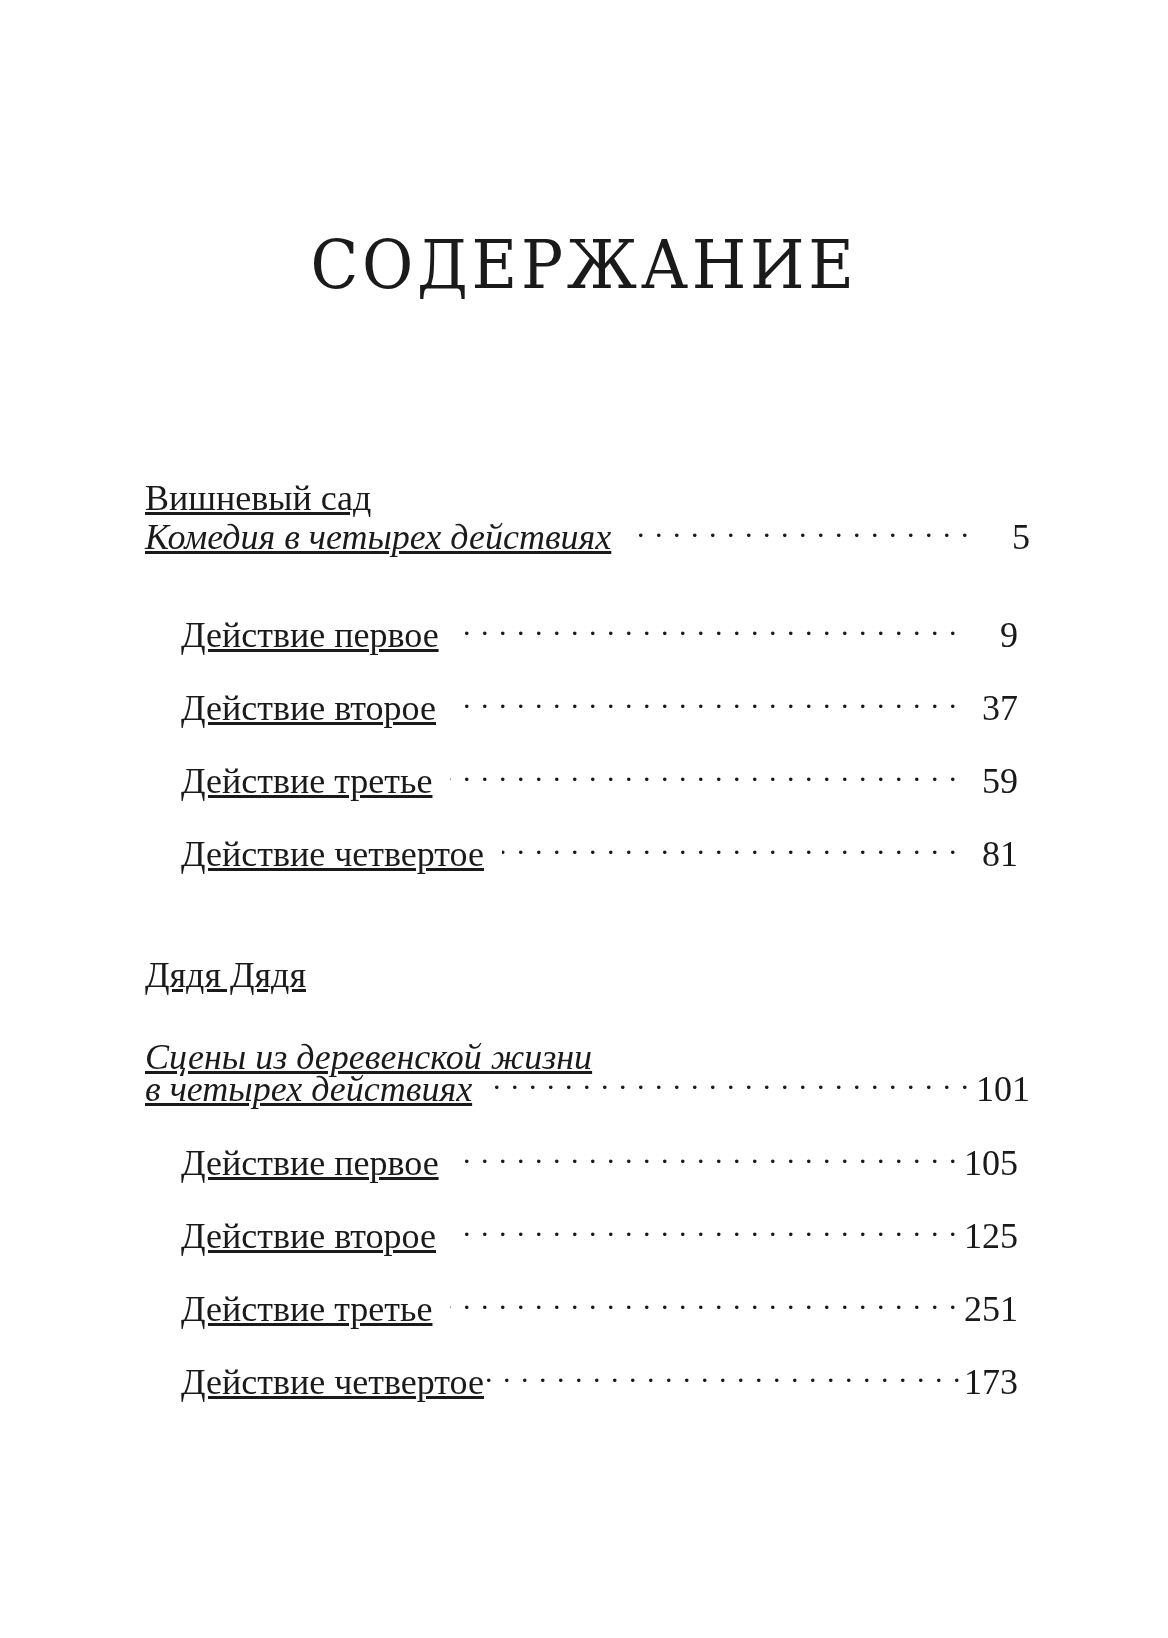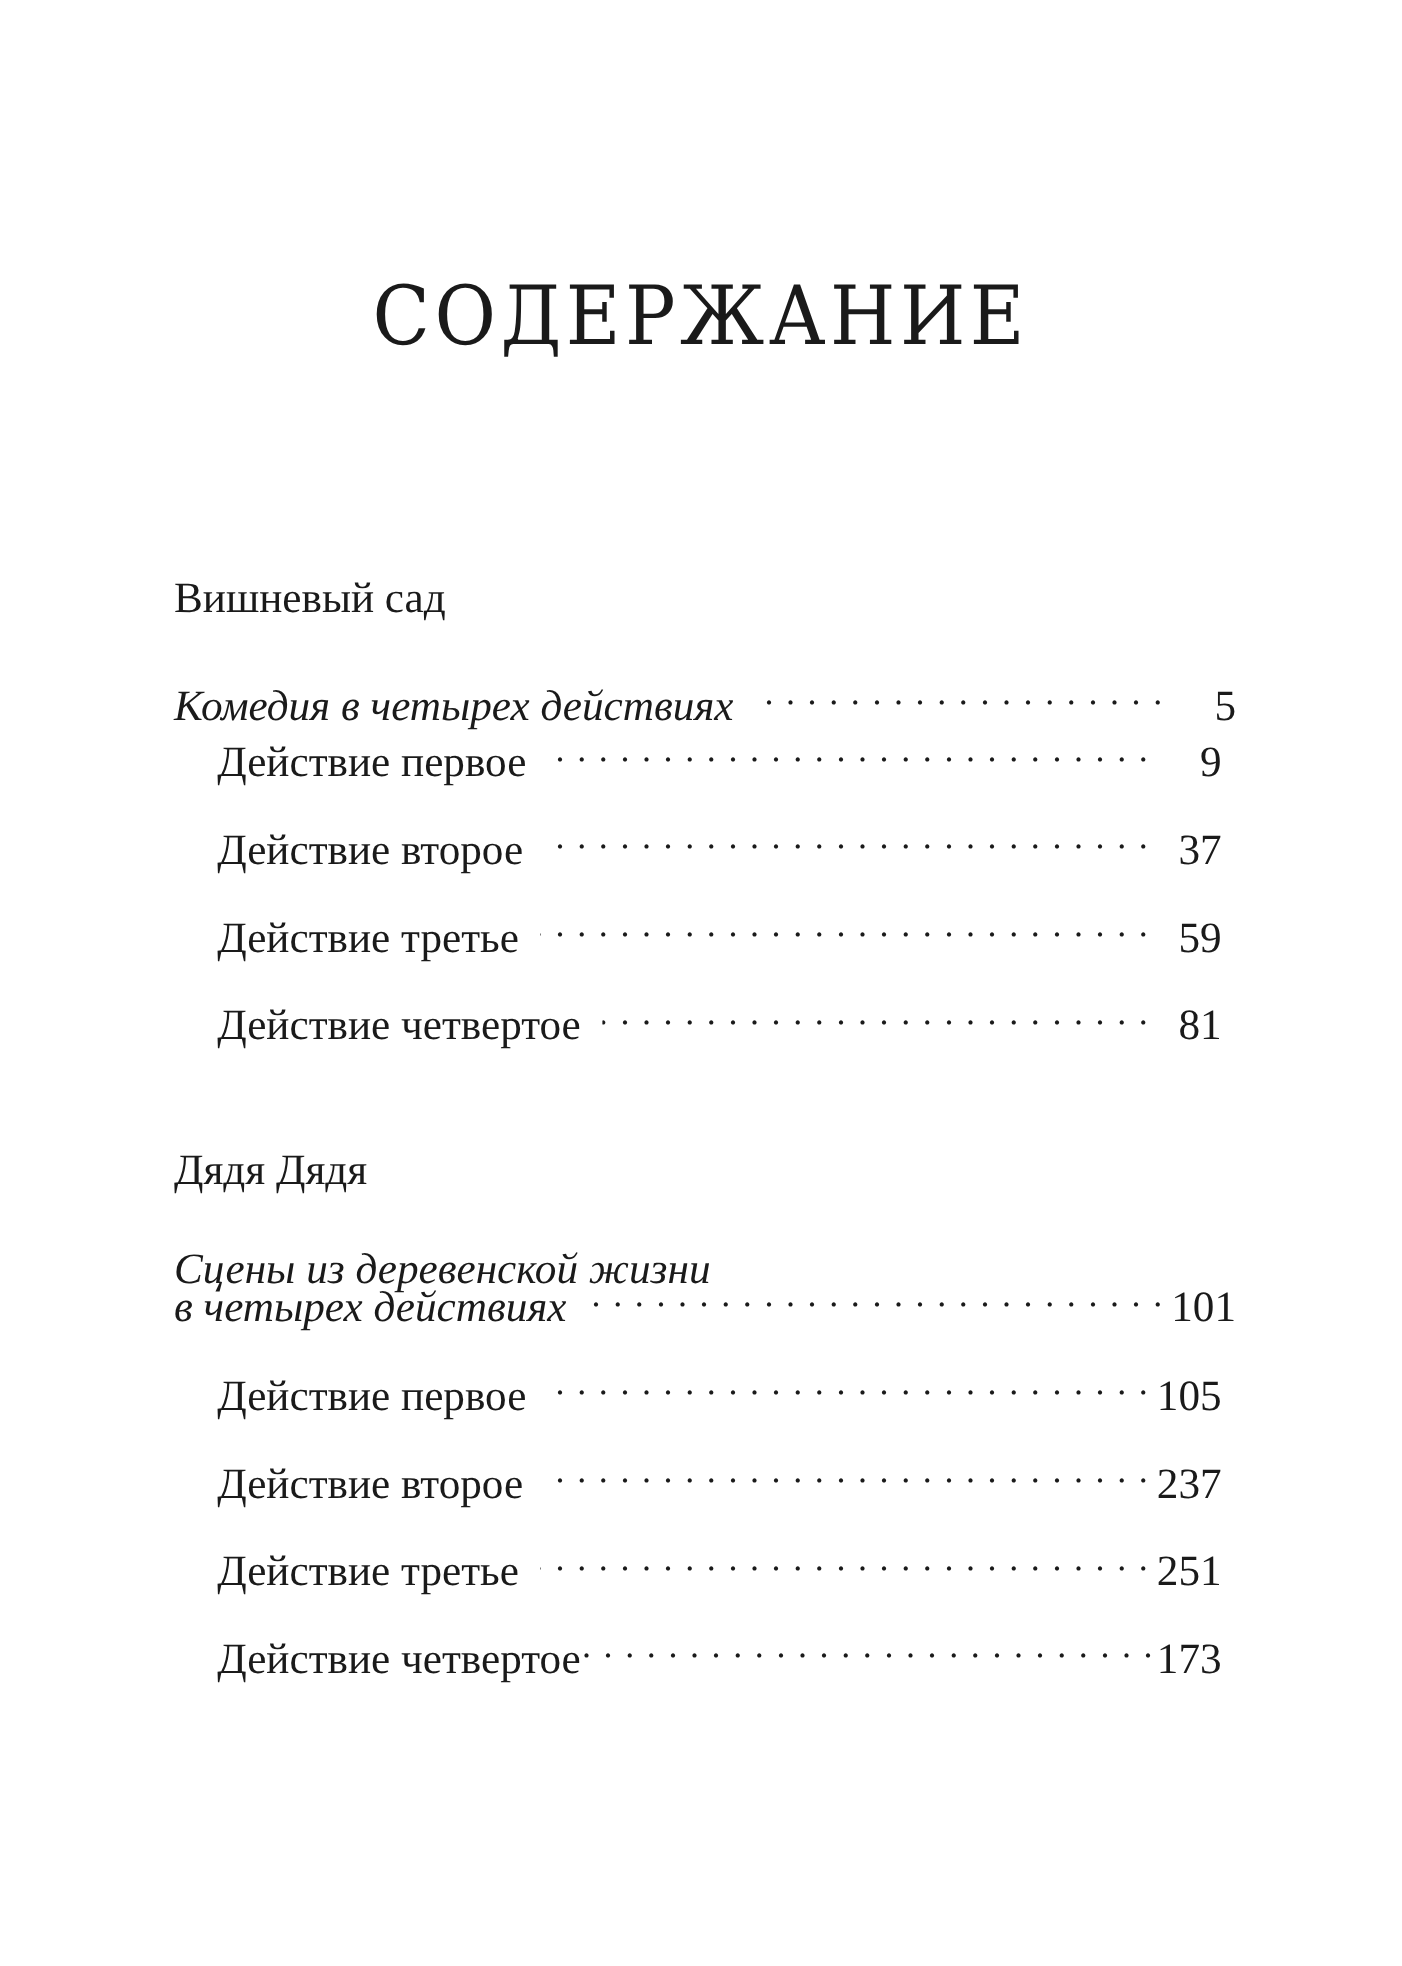--- a/index.html
+++ b/index.html
@@ -42,20 +42,21 @@
       height: 44px;
       display: flex;
       align-items: baseline;
       font-size: 36px;
       line-height: 44px;
       white-space: nowrap;
     }
     .line .txt {
       flex: 0 0 auto;
       transform-origin: left center;
+      text-decoration: underline;
     }
     .line.italic .txt {
       font-style: italic;
     }
     .line.indent {
       left: 36px;
       width: 837px;
     }
     .leader {
       flex: 1 1 auto;
@@ -87,21 +88,21 @@
 </head>
 <body>
 
 <h1 class="page-title">СОДЕРЖАНИЕ</h1>
 
 <div class="toc">
 
   <div class="line" style="top:476px;">
     <span class="txt">Вишневый сад</span>
   </div>
-  <div class="line italic" style="top:556px;">
+  <div class="line italic" style="top:505px;">
     <span class="txt">Комедия в четырех действиях</span>
     <span class="leader"></span>
     <span class="pg">5</span>
   </div>
   <div class="line indent" style="top:603px;">
     <span class="txt">Действие первое</span>
     <span class="leader"></span>
     <span class="pg">9</span>
   </div>
   <div class="line indent" style="top:676px;">
@@ -132,21 +133,21 @@
     <span class="pg">101</span>
   </div>
   <div class="line indent" style="top:1131px;">
     <span class="txt">Действие первое</span>
     <span class="leader"></span>
     <span class="pg">105</span>
   </div>
   <div class="line indent" style="top:1204px;">
     <span class="txt">Действие второе</span>
     <span class="leader"></span>
-    <span class="pg">237</span>
+    <span class="pg">125</span>
   </div>
   <div class="line indent" style="top:1277px;">
     <span class="txt">Действие третье</span>
     <span class="leader"></span>
     <span class="pg">251</span>
   </div>
   <div class="line indent" style="top:1350px;">
     <span class="txt">Действие четвертое</span>
     <span class="leader tight"></span>
     <span class="pg tight">173</span>

